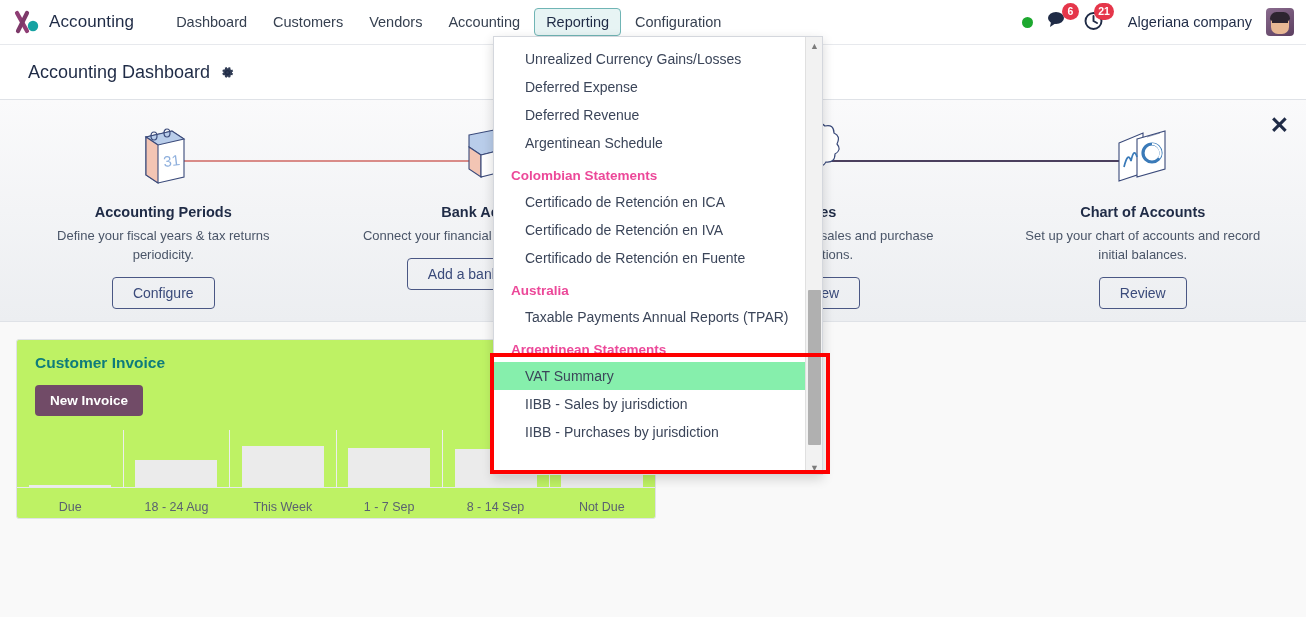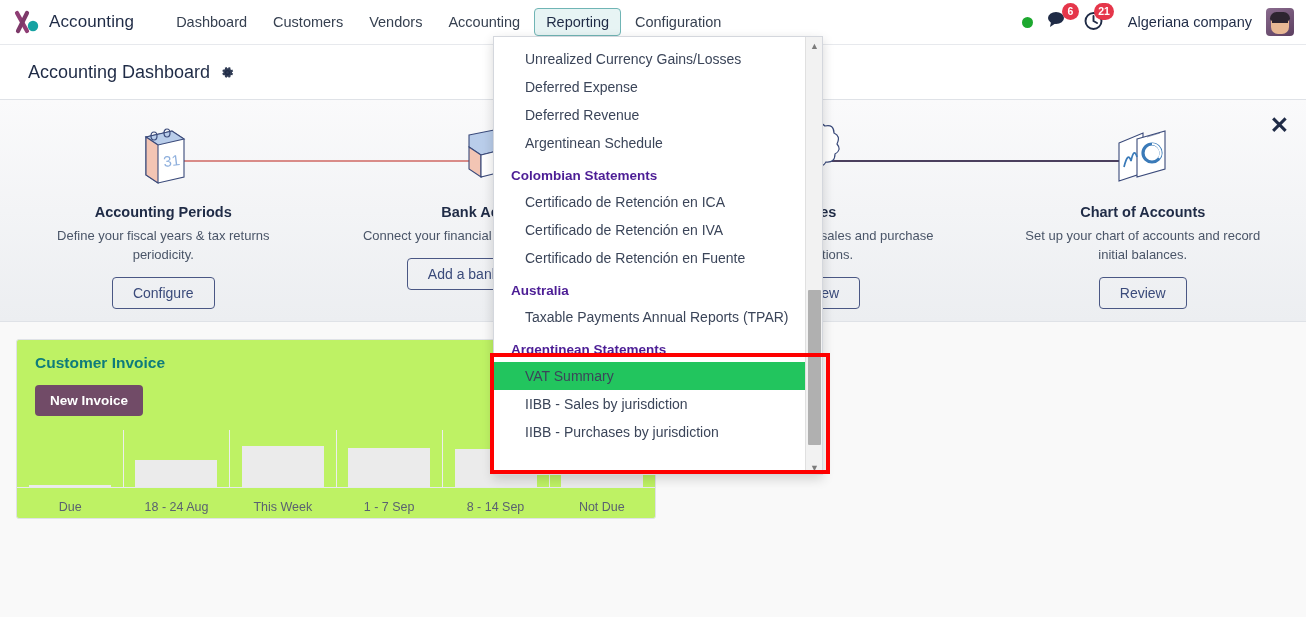--- a/index.html
+++ b/index.html
@@ -205,23 +205,23 @@
   .dd-scroll {
     position: absolute; left: 0; top: 0;
     width: 330px; height: 439px;
     padding: 8px 0 8px 0;
   }
   .dd-item {
     font-size: 14px; color: #3b4559;
     padding: 6px 12px 6px 31px;
     white-space: nowrap; cursor: pointer;
   }
-  .dd-item.highlight { background: #22c55e; }
+  .dd-item.highlight { background: #86efac; }
   .dd-header {
-    font-size: 13.5px; color: #4c1d95; font-weight: bold;
+    font-size: 13.5px; color: #ec4899; font-weight: bold;
     padding: 11px 12px 5px 17px;
     white-space: nowrap;
   }
   .dd-scrollbar {
     position: absolute; right: 0; top: 0;
     width: 17px; height: 439px;
     background: #f2f2f2; border-left: 1px solid #e0e0e0;
   }
   .sb-arrow {
     position: absolute; left: 0; width: 17px; height: 17px;

